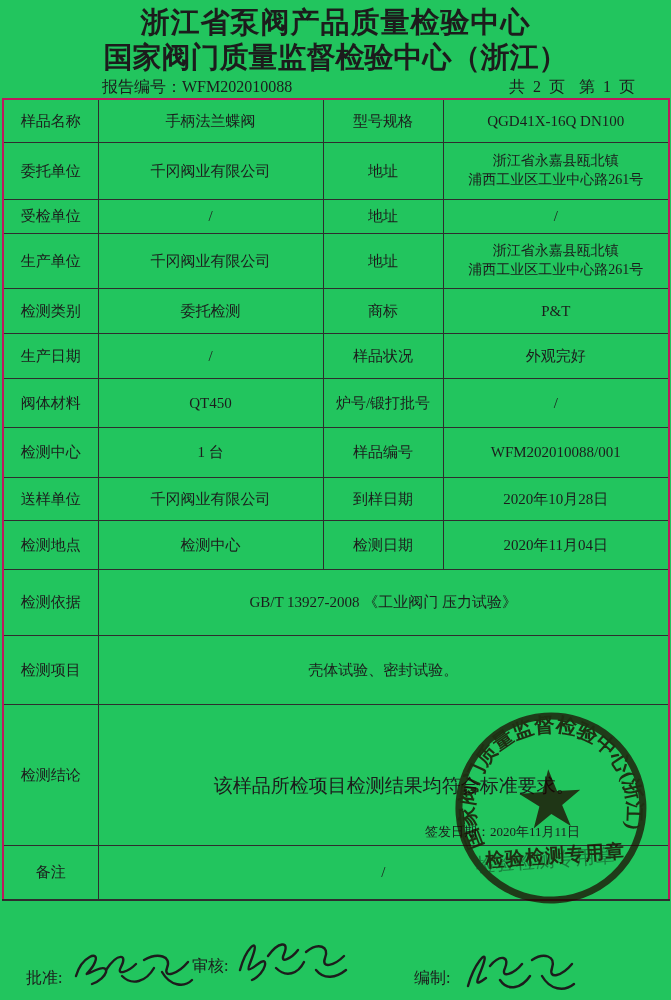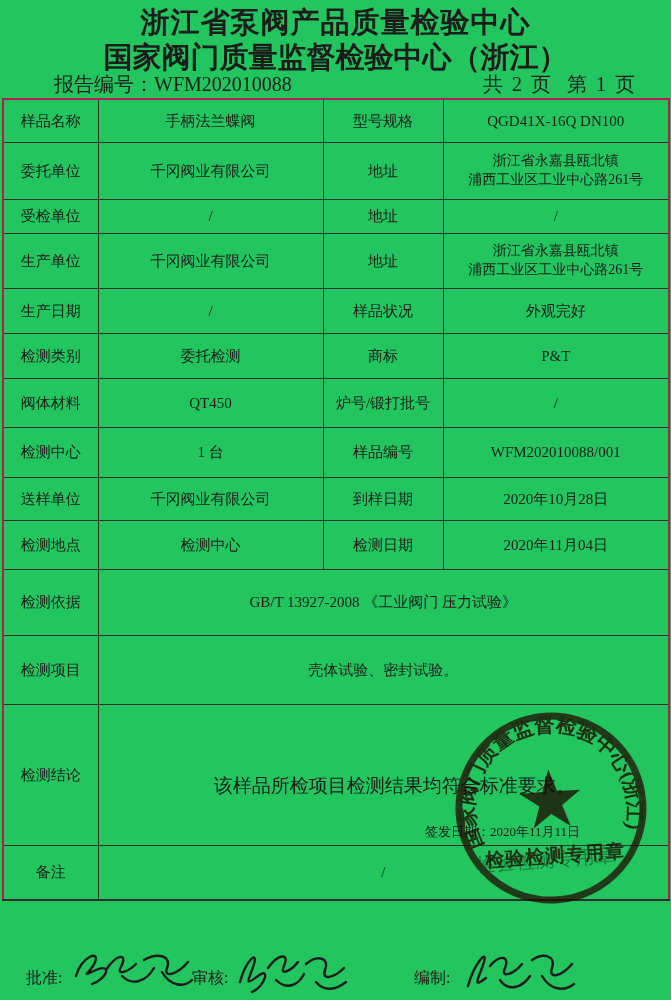--- a/index.html
+++ b/index.html
@@ -8,21 +8,21 @@
     background:#22c55e; color:#1c1c1c; overflow:hidden;
     font-family:"Liberation Serif","DejaVu Serif",serif;
   }
   .org-title { text-align:center; font-weight:bold; line-height:1.1; }
   .org-line1 { padding-top:7px; font-size:29px; letter-spacing:1px; }
   .org-line2 { padding-top:3px; font-size:29px; letter-spacing:0px; }
   .report-title {
     text-align:center; margin-top:8px; font-size:37px; font-weight:bold;
     letter-spacing:9px; font-family:"Liberation Sans","DejaVu Sans",sans-serif;
   }
-  .meta-line { position:relative; height:22px; margin-top:2px; font-size:20px; }
+  .meta-line { position:relative; height:22px; margin-top:2px; font-size:16px;margin-left:48px; }
   .meta-left  { position:absolute; left:54px; bottom:0; }
   .meta-right { position:absolute; right:34px; bottom:0; letter-spacing:2px; }
   .report-no { font-family:"Liberation Serif","DejaVu Serif",serif; }
 
   table.report {
     border-collapse:collapse; table-layout:fixed;
     margin-left:2px; width:666px;
     font-size:15px;
   }
   table.report td {
@@ -42,21 +42,21 @@
   }
 
   .stamp {
     position:absolute; left:452px; top:709px; width:200px; height:200px;
     transform:rotate(-4deg); mix-blend-mode:multiply; opacity:.92; pointer-events:none;
   }
 
   .footer { position:absolute; left:0; top:938px; width:671px; height:62px; }
   .sig-group { position:absolute; display:flex; align-items:center; }
   .sig-approve { left:26px;  top:18px; }
-  .sig-review  { left:192px; top:18px;align-items:center; }
+  .sig-review  { left:192px; top:6px;align-items:center; }
   .sig-prepare { left:414px; top:18px; }
   .sig-label { font-size:16px; margin-right:4px; white-space:nowrap; }
   .sig-svg { margin-top:-14px; }
 </style>
 </head>
 <body>
 
 <div class="page">
 
   <div class="org-title org-line1">浙江省泵阀产品质量检验中心</div>
@@ -95,30 +95,30 @@
       <td>/</td>
     </tr>
     <tr style="height:55px">
       <td class="lbl">生产单位</td>
       <td>千冈阀业有限公司</td>
       <td class="lbl">地址</td>
       <td class="small preline">浙江省永嘉县瓯北镇
 浦西工业区工业中心路261号</td>
     </tr>
     <tr style="height:45px">
-      <td class="lbl">生产日期</td>
-      <td>/</td>
-      <td class="lbl">样品状况</td>
-      <td>外观完好</td>
-    </tr>
-    <tr style="height:45px">
       <td class="lbl">检测类别</td>
       <td>委托检测</td>
       <td class="lbl">商标</td>
       <td>P&amp;T</td>
+    </tr>
+    <tr style="height:45px">
+      <td class="lbl">生产日期</td>
+      <td>/</td>
+      <td class="lbl">样品状况</td>
+      <td>外观完好</td>
     </tr>
     <tr style="height:49px">
       <td class="lbl">阀体材料</td>
       <td>QT450</td>
       <td class="lbl">炉号/锻打批号</td>
       <td>/</td>
     </tr>
     <tr style="height:50px">
       <td class="lbl">检测中心</td>
       <td>1 台</td>

